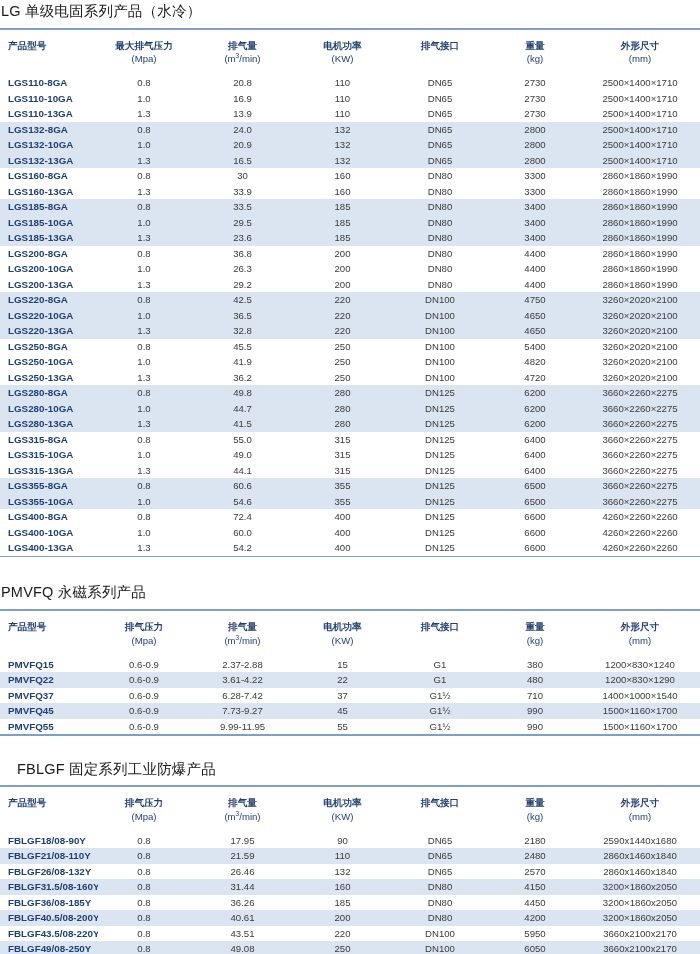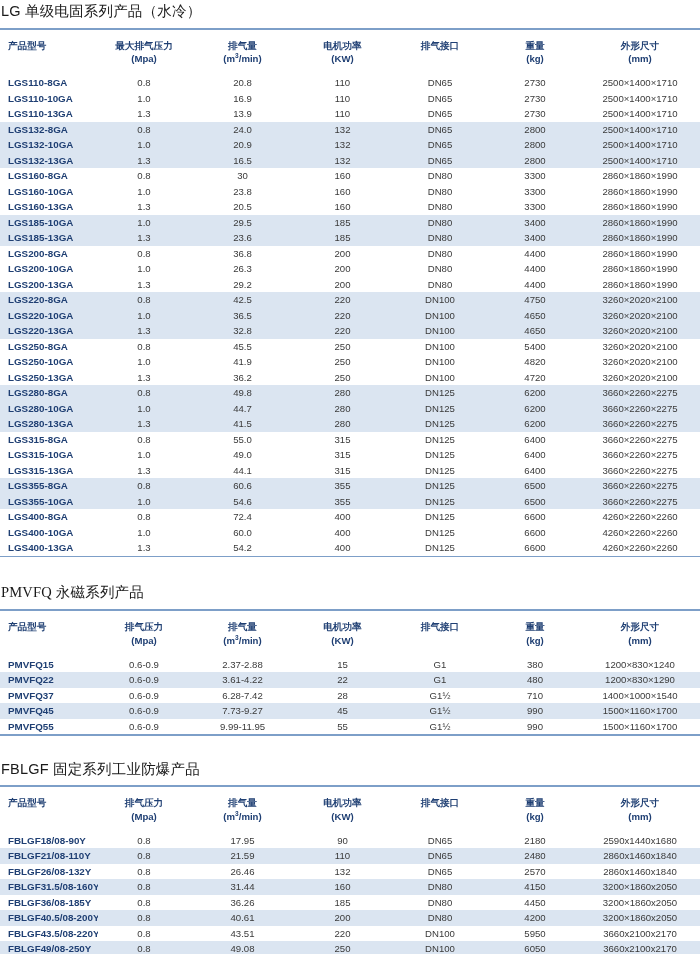--- a/index.html
+++ b/index.html
@@ -25,22 +25,22 @@
   .section { width: 700px; }
   .section-title {
     font-size: 14.5px;
     font-weight: 400;
     color: #1a1a1a;
     letter-spacing: 0.2px;
     line-height: 1;
     padding: 0 0 0 1px;
   }
   .sec-lg  .section-title { padding-top: 4px; }
-  .sec-pm  .section-title { padding-top: 0px; font-family: Liberation Serif, serif; }
-  .sec-fb  .section-title { padding-top: 0px; }
+  .sec-pm  .section-title { padding-top: 0px; }
+  .sec-fb  .section-title { padding-top: 0px; margin-left: 16px; }
 
   
   table.spec {
     width: 700px;
     border-collapse: collapse;
     table-layout: fixed;
     font-size: 9.5px;
   }
   table.spec col.c0 { width: 98px; }
   table.spec col.c1 { width: 92px; }
@@ -65,21 +65,21 @@
     color: #1f3f73;
     font-weight: bold;
     font-size: 9.6px;
     text-align: center;
     padding: 4px;
     line-height: 1.45;
     vertical-align: top;
   }
   thead th.first { text-align: left; padding-left: 8px; }
   thead .hdr-main { display: block; padding-top: 5px; }
-  thead .hdr-unit { display: block; font-weight: bold; padding-bottom: 5px; }
+  thead .hdr-unit { display: block; font-weight: normal; padding-bottom: 5px; }
   thead th.first .hdr-unit { visibility: hidden; }
 
   tbody tr { height: 15.5px; margin-left: 8px; }
   tbody td {
     padding: 0;
     text-align: center;
     line-height: 15.5px;
     height: 15.5px;
     font-size: 9.6px;
     color: #3a3a3a;
@@ -210,35 +210,35 @@
           <tr>
             <td class="model">LGS160-8GA</td>
             <td>0.8</td>
             <td>30</td>
             <td>160</td>
             <td>DN80</td>
             <td>3300</td>
             <td>2860×1860×1990</td>
           </tr>
           <tr>
-            <td class="model">LGS160-10GA</td>
-            <td>1.0</td>
-            <td>23.8</td>
+            <td class="model">LGS160-13GA</td>
+            <td>1.3</td>
+            <td>33.9</td>
             <td>160</td>
             <td>DN80</td>
             <td>3300</td>
             <td>2860×1860×1990</td>
           </tr>
-          <tr>
-            <td class="model">LGS160-13GA</td>
-            <td>1.3</td>
-            <td>20.5</td>
-            <td>160</td>
-            <td>DN80</td>
-            <td>3300</td>
+          <tr class="stripe">
+            <td class="model">LGS185-8GA</td>
+            <td>0.8</td>
+            <td>33.5</td>
+            <td>185</td>
+            <td>DN80</td>
+            <td>3400</td>
             <td>2860×1860×1990</td>
           </tr>
           <tr class="stripe">
             <td class="model">LGS185-10GA</td>
             <td>1.0</td>
             <td>29.5</td>
             <td>185</td>
             <td>DN80</td>
             <td>3400</td>
             <td>2860×1860×1990</td>
@@ -501,21 +501,21 @@
             <td>3.61-4.22</td>
             <td>22</td>
             <td>G1</td>
             <td>480</td>
             <td>1200×830×1290</td>
           </tr>
           <tr>
             <td class="model">PMVFQ37</td>
             <td>0.6-0.9</td>
             <td>6.28-7.42</td>
-            <td>28</td>
+            <td>37</td>
             <td>G1½</td>
             <td>710</td>
             <td>1400×1000×1540</td>
           </tr>
           <tr class="stripe">
             <td class="model">PMVFQ45</td>
             <td>0.6-0.9</td>
             <td>7.73-9.27</td>
             <td>45</td>
             <td>G1½</td>

